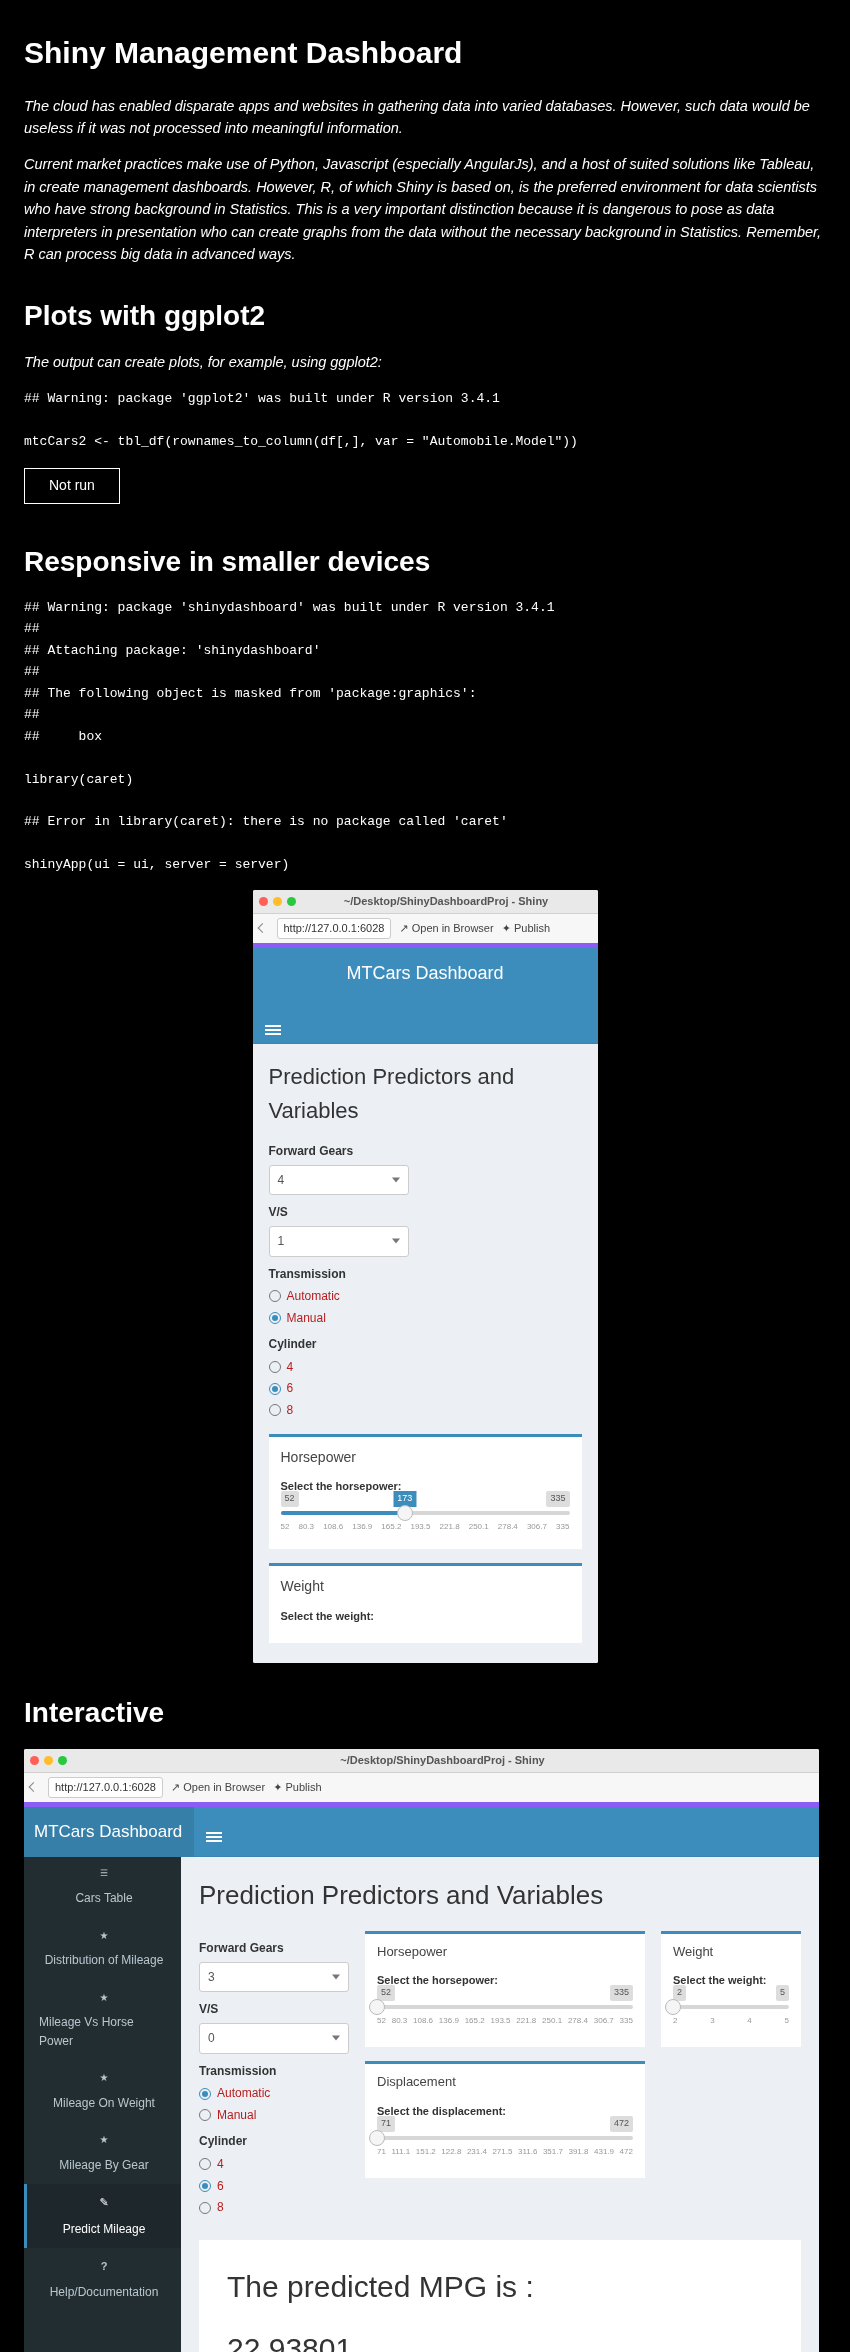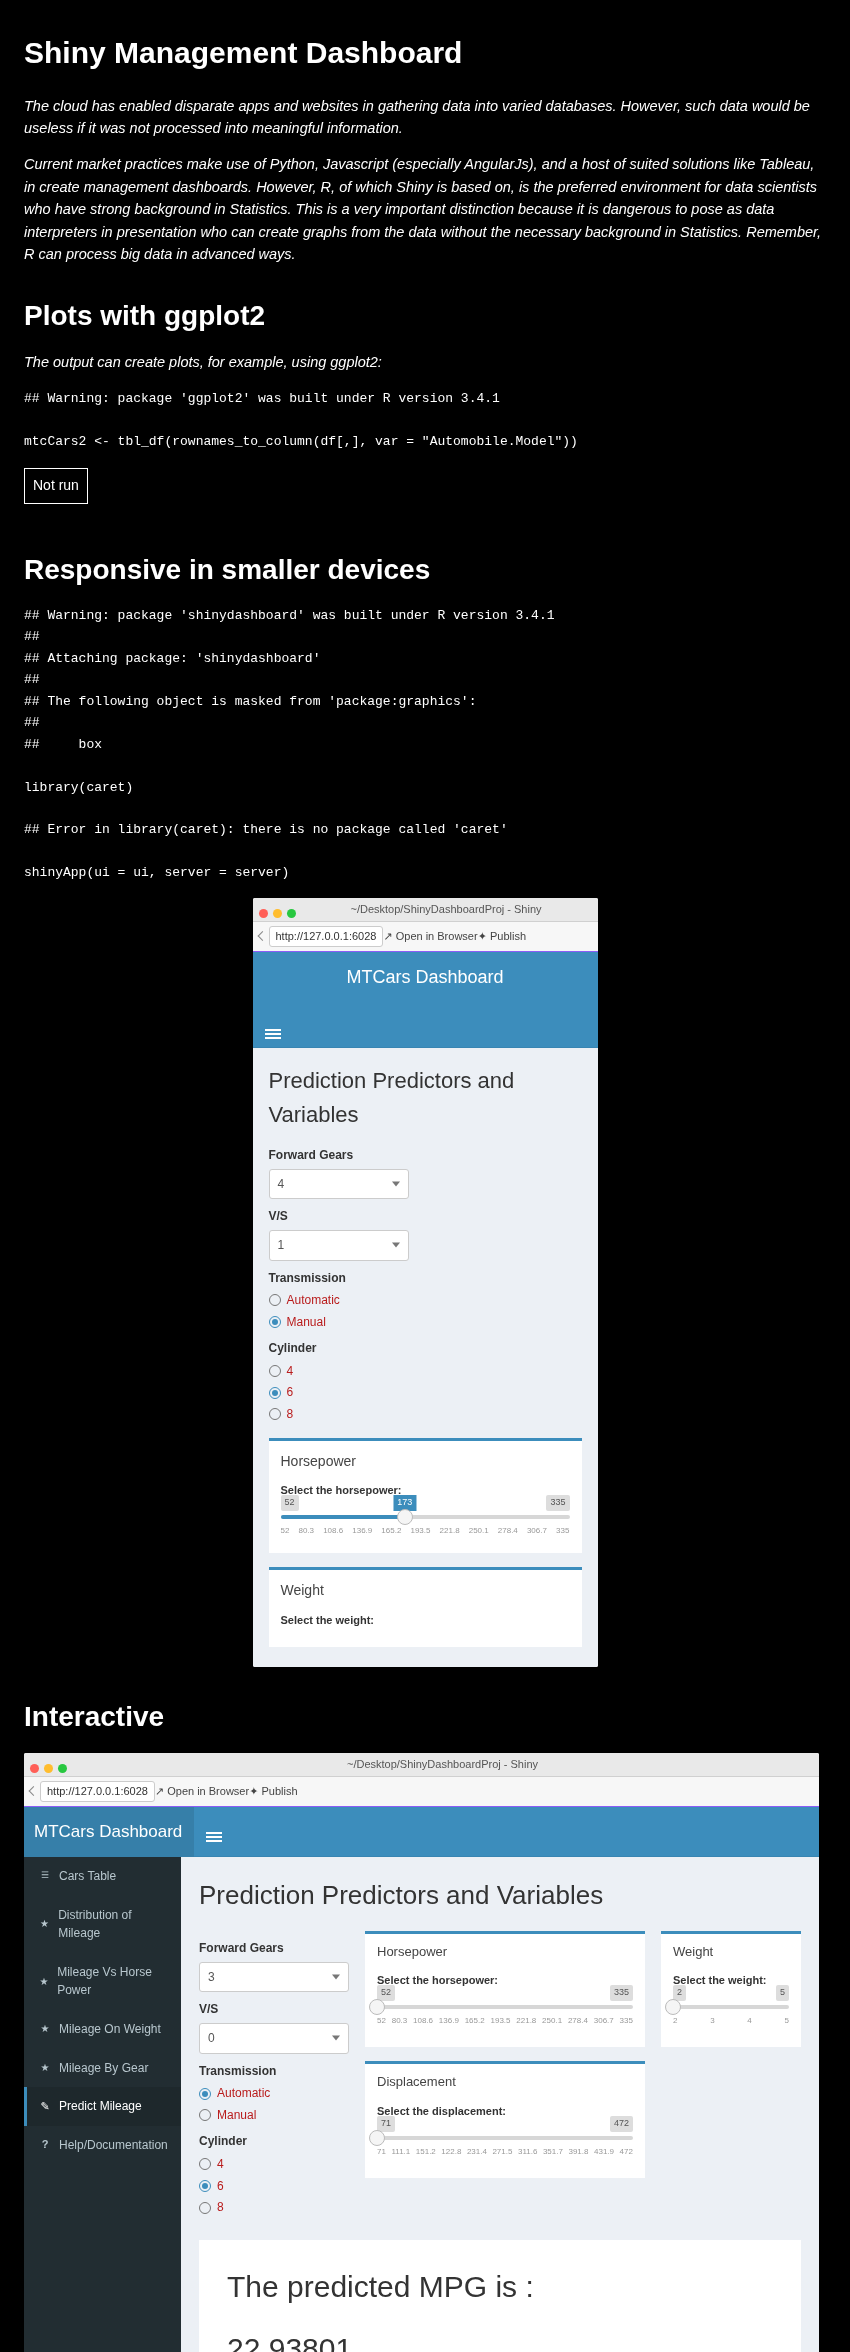--- a/index.html
+++ b/index.html
@@ -18,39 +18,39 @@
   pre {
     font-family: "SFMono-Regular", Consolas, "Liberation Mono", Menlo, monospace;
     font-size: 13px;
     line-height: 1.65;
     white-space: pre-wrap;
     margin: 8px 0 10px;
   }
   .not-run {
     display: inline-block;
     border: 1px solid #fff;
-    padding: 6px 8px;
-    margin: 6px 0 16px;
+    padding: 6px 24px;
+    margin: 6px 0 8px;
     font-size: 14px;
   }
   .figure {
     background: #fff;
     color: #333;
     font-family: "Helvetica Neue", Arial, sans-serif;
     border-radius: 2px;
     overflow: hidden;
     box-shadow: 0 0 0 1px rgba(0,0,0,.15);
   }
   .fig-a { width: 345px; margin: 14px auto 4px; }
   .fig-b { width: 795px; margin: 14px 0 6px; }
-  .traffic { display:flex; gap:5px; align-items:flex-end; padding:3px 6px; background:#e9e9e9; border-bottom:1px solid #d0d0d0;}
+  .traffic { display:flex; gap:5px; align-items:center; padding:3px 6px; background:#e9e9e9; border-bottom:1px solid #d0d0d0;font-weight:bold;}
   .traffic .dot{width:9px;height:9px;border-radius:50%;}
   .dr{background:#ff5f57;} .dy{background:#ffbd2e;} .dg{background:#28c840;}
   .titlebar-text{flex:1;text-align:center;font-size:11px;color:#555;}
-  .browbar{display:flex;align-items:center;background:#f7f7f7;border-bottom:1px solid #8b5cf6;padding:4px 6px;font-size:11px;color:#444;}
+  .browbar{display:flex;align-items:center;gap:8px;background:#f7f7f7;border-bottom:5px solid #8b5cf6;padding:4px 6px;font-size:11px;color:#444;}
   .urlbox{background:#fff;border:1px solid #ccc;border-radius:3px;padding:1px 6px;font-size:11px;color:#333;}
   .arrow-icon{display:inline-block;width:10px;height:10px;position:relative;}
   .arrow-icon::before{content:"";position:absolute;top:50%;left:0;width:6px;height:6px;border-left:1.5px solid #888;border-bottom:1.5px solid #888;transform:translateY(-50%) rotate(45deg);}
   .brand{background:#3c8dbc;color:#fff;text-align:center;padding:12px 8px;font-size:18px;font-weight:400;}
   .brand-row{display:flex;}
   .brand-side{background:#367fa9;color:#fff;width:170px;padding:12px 10px;font-size:17px;}
   .toggle{background:#3c8dbc;color:#fff;padding:10px 12px;font-size:15px;border-bottom:1px solid rgba(0,0,0,.05);}
   .tog .burger, .toggle .burger{display:inline-block;width:16px;}
   .burger::before{content:"";display:block;width:16px;height:2px;background:#fff;box-shadow:0 4px 0 #fff,0 8px 0 #fff;}
   .content{background:#ecf0f5;padding:16px 16px 20px;}
@@ -69,21 +69,21 @@
   .track{position:absolute;top:10px;left:0;right:0;height:4px;background:#d7d7d7;border-radius:3px;}
   .fill{position:absolute;top:10px;left:0;height:4px;background:#3c8dbc;border-radius:3px;}
   .handle{position:absolute;top:4px;width:16px;height:16px;border-radius:50%;background:#f5f5f5;border:1px solid #bbb;transform:translateX(-50%);}
   .val-lab{position:absolute;top:-10px;font-size:9px;background:#3c8dbc;color:#fff;padding:1px 4px;border-radius:0;transform:translateX(-50%);}
   .minlab,.maxlab{position:absolute;top:-10px;font-size:9px;background:#ddd;color:#555;padding:1px 4px;border-radius:2px;}
   .minlab{left:0;} .maxlab{right:0;}
   .ticks{position:absolute;top:20px;left:0;right:0;display:flex;justify-content:space-between;font-size:8px;color:#999;}
   
   .figb-body{display:flex;min-height:560px;}
   .sidebar{width:170px;background:#222d32;font-size:12px;}
-  .side-item{display:flex;align-items:center;gap:8px;padding:10px 12px;color:#b8c7ce;border-left:3px solid transparent;}
+  .side-item{display:flex;align-items:center;gap:8px;padding:10px 12px;color:#b8c7ce;border-left:3px solid transparent;flex-direction:column;}
   .side-item.active{background:#1e282c;color:#fff;border-left-color:#3c8dbc;}
   .side-icon{width:12px;display:inline-flex;justify-content:center;}
   .star::before{content:"\2605";font-size:10px;}
   .pencil::before{content:"\270E";font-size:11px;}
   .qmark::before{content:"?";font-size:11px;font-weight:700;}
   .table-icon::before{content:"\2630";font-size:9px;}
   .main{flex:1;background:#ecf0f5;padding:18px 18px 30px;}
   .row{display:flex;gap:16px;align-items:flex-start;}
   .col{flex:0 0 auto;}
   .boxw{background:#fff;border-top:3px solid #3c8dbc;padding:8px 12px 18px;margin-bottom:14px;}

